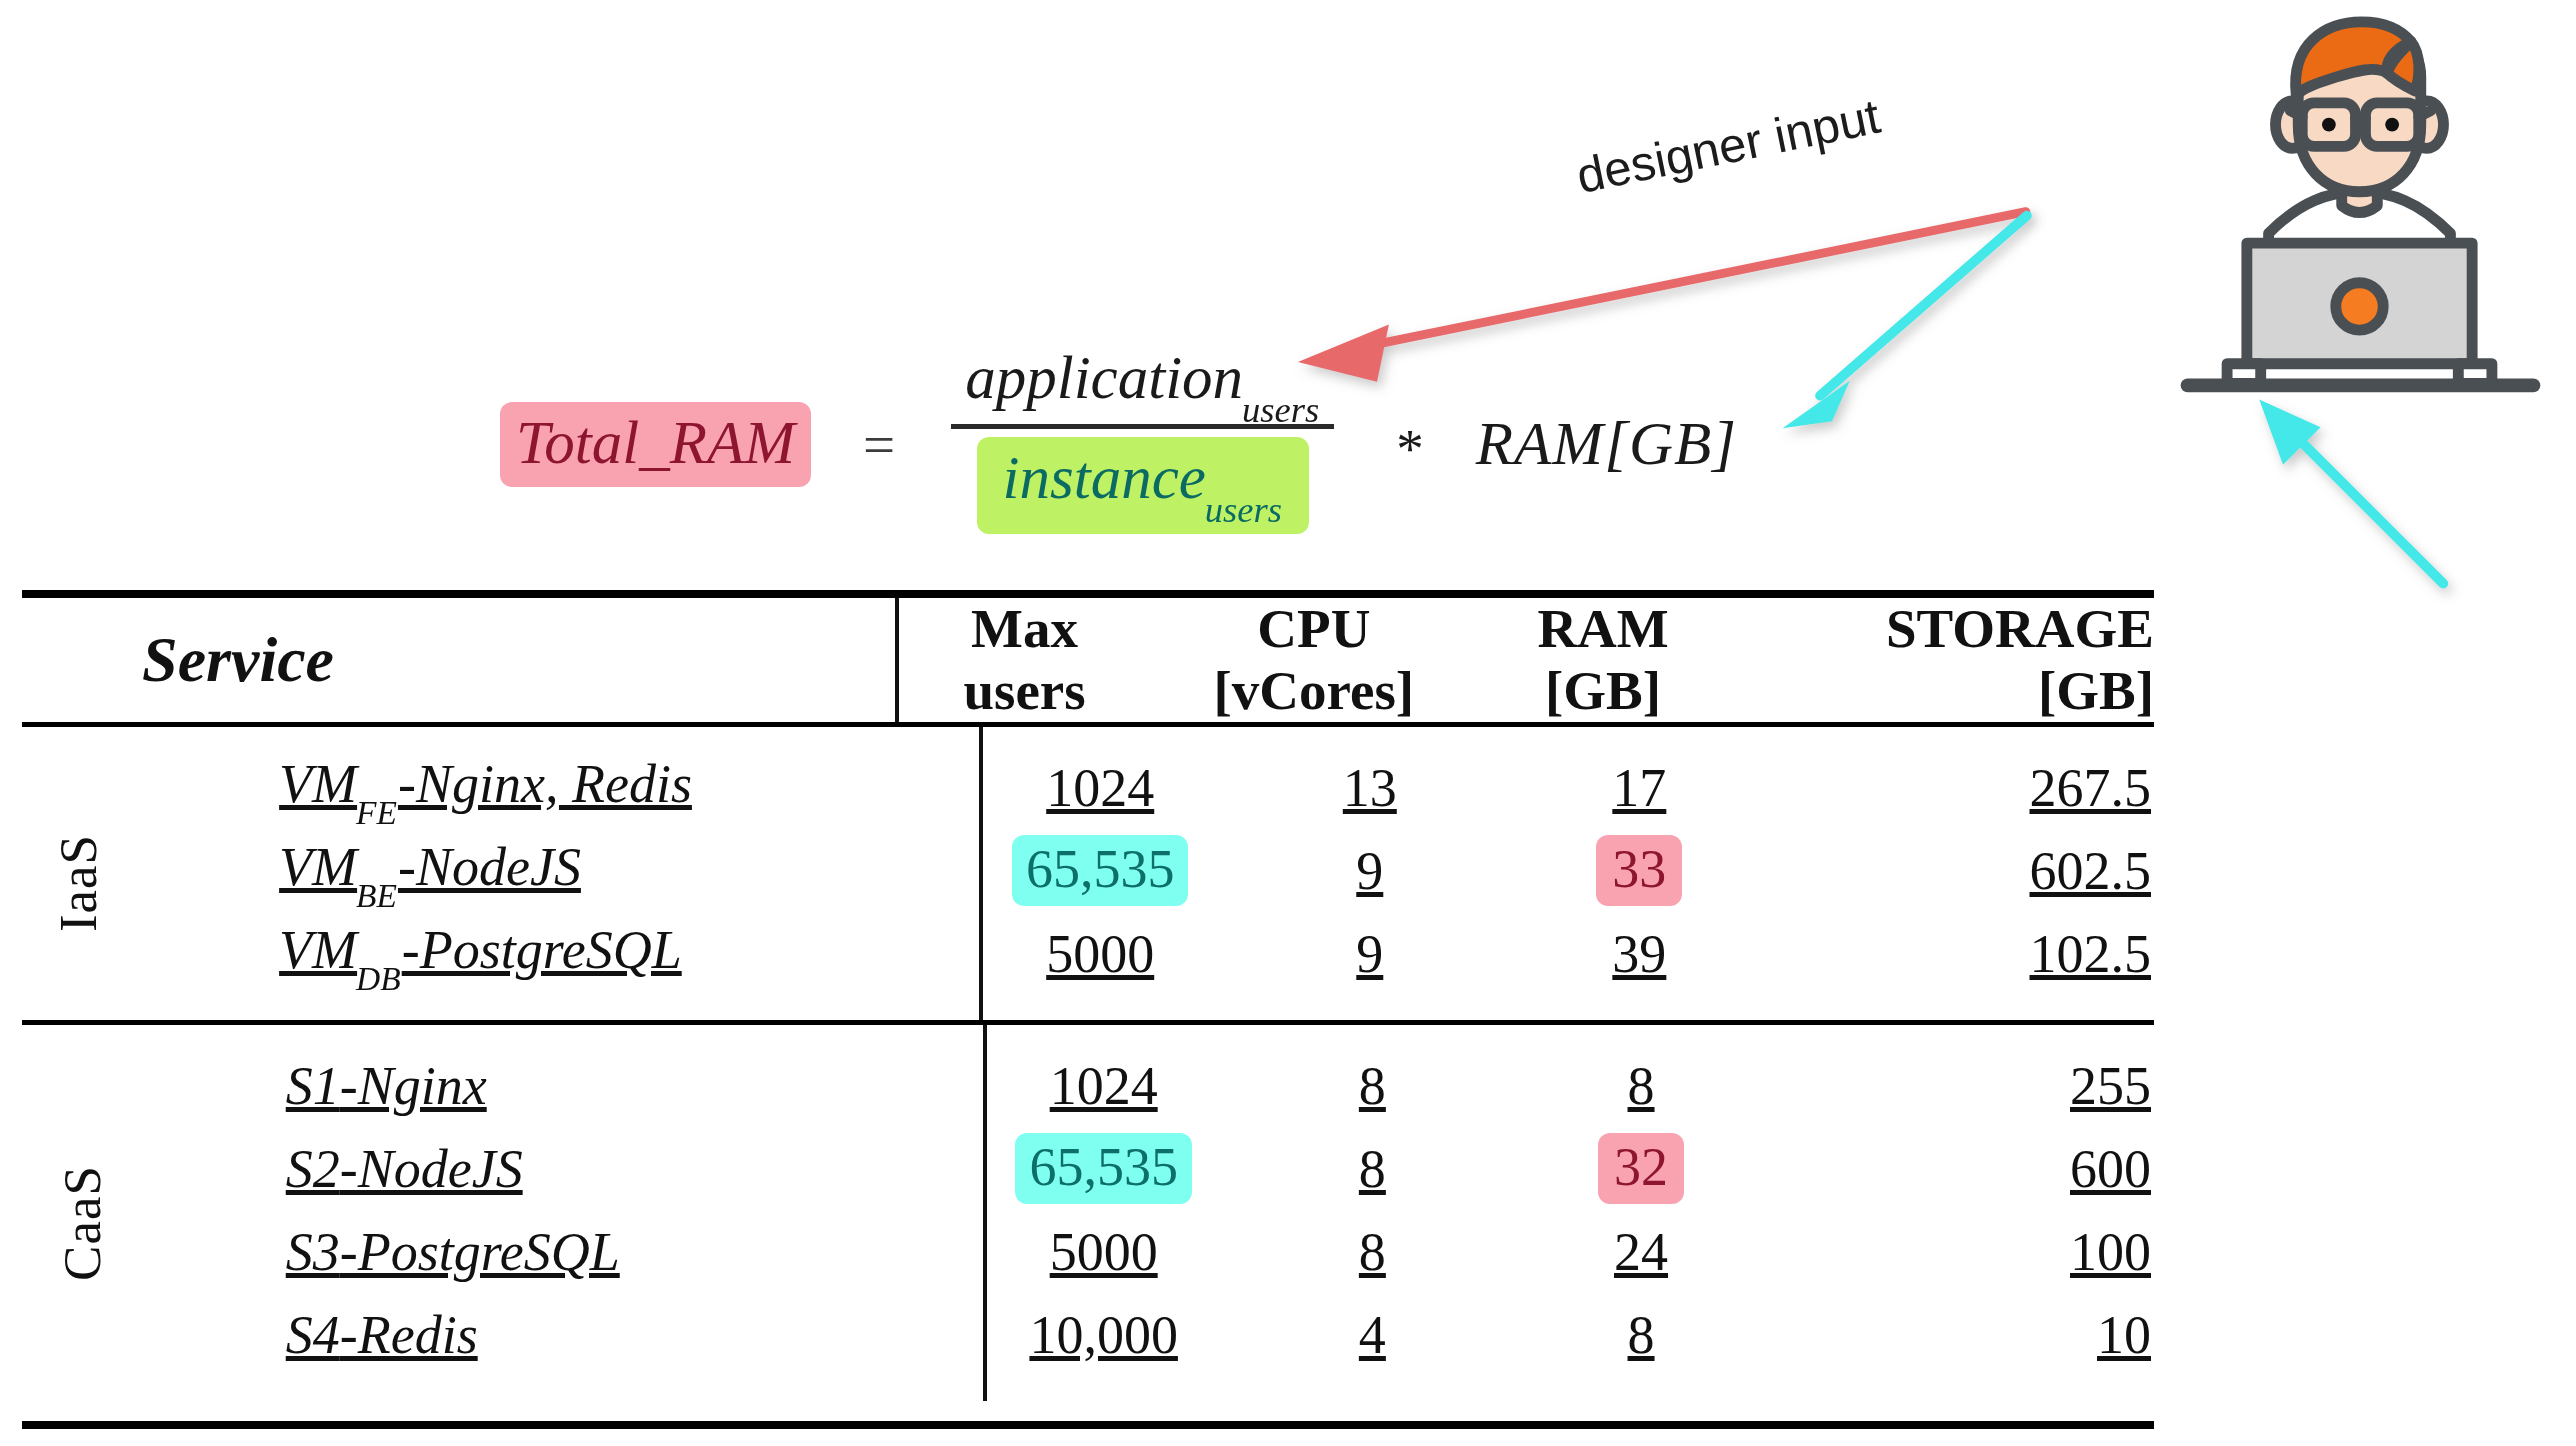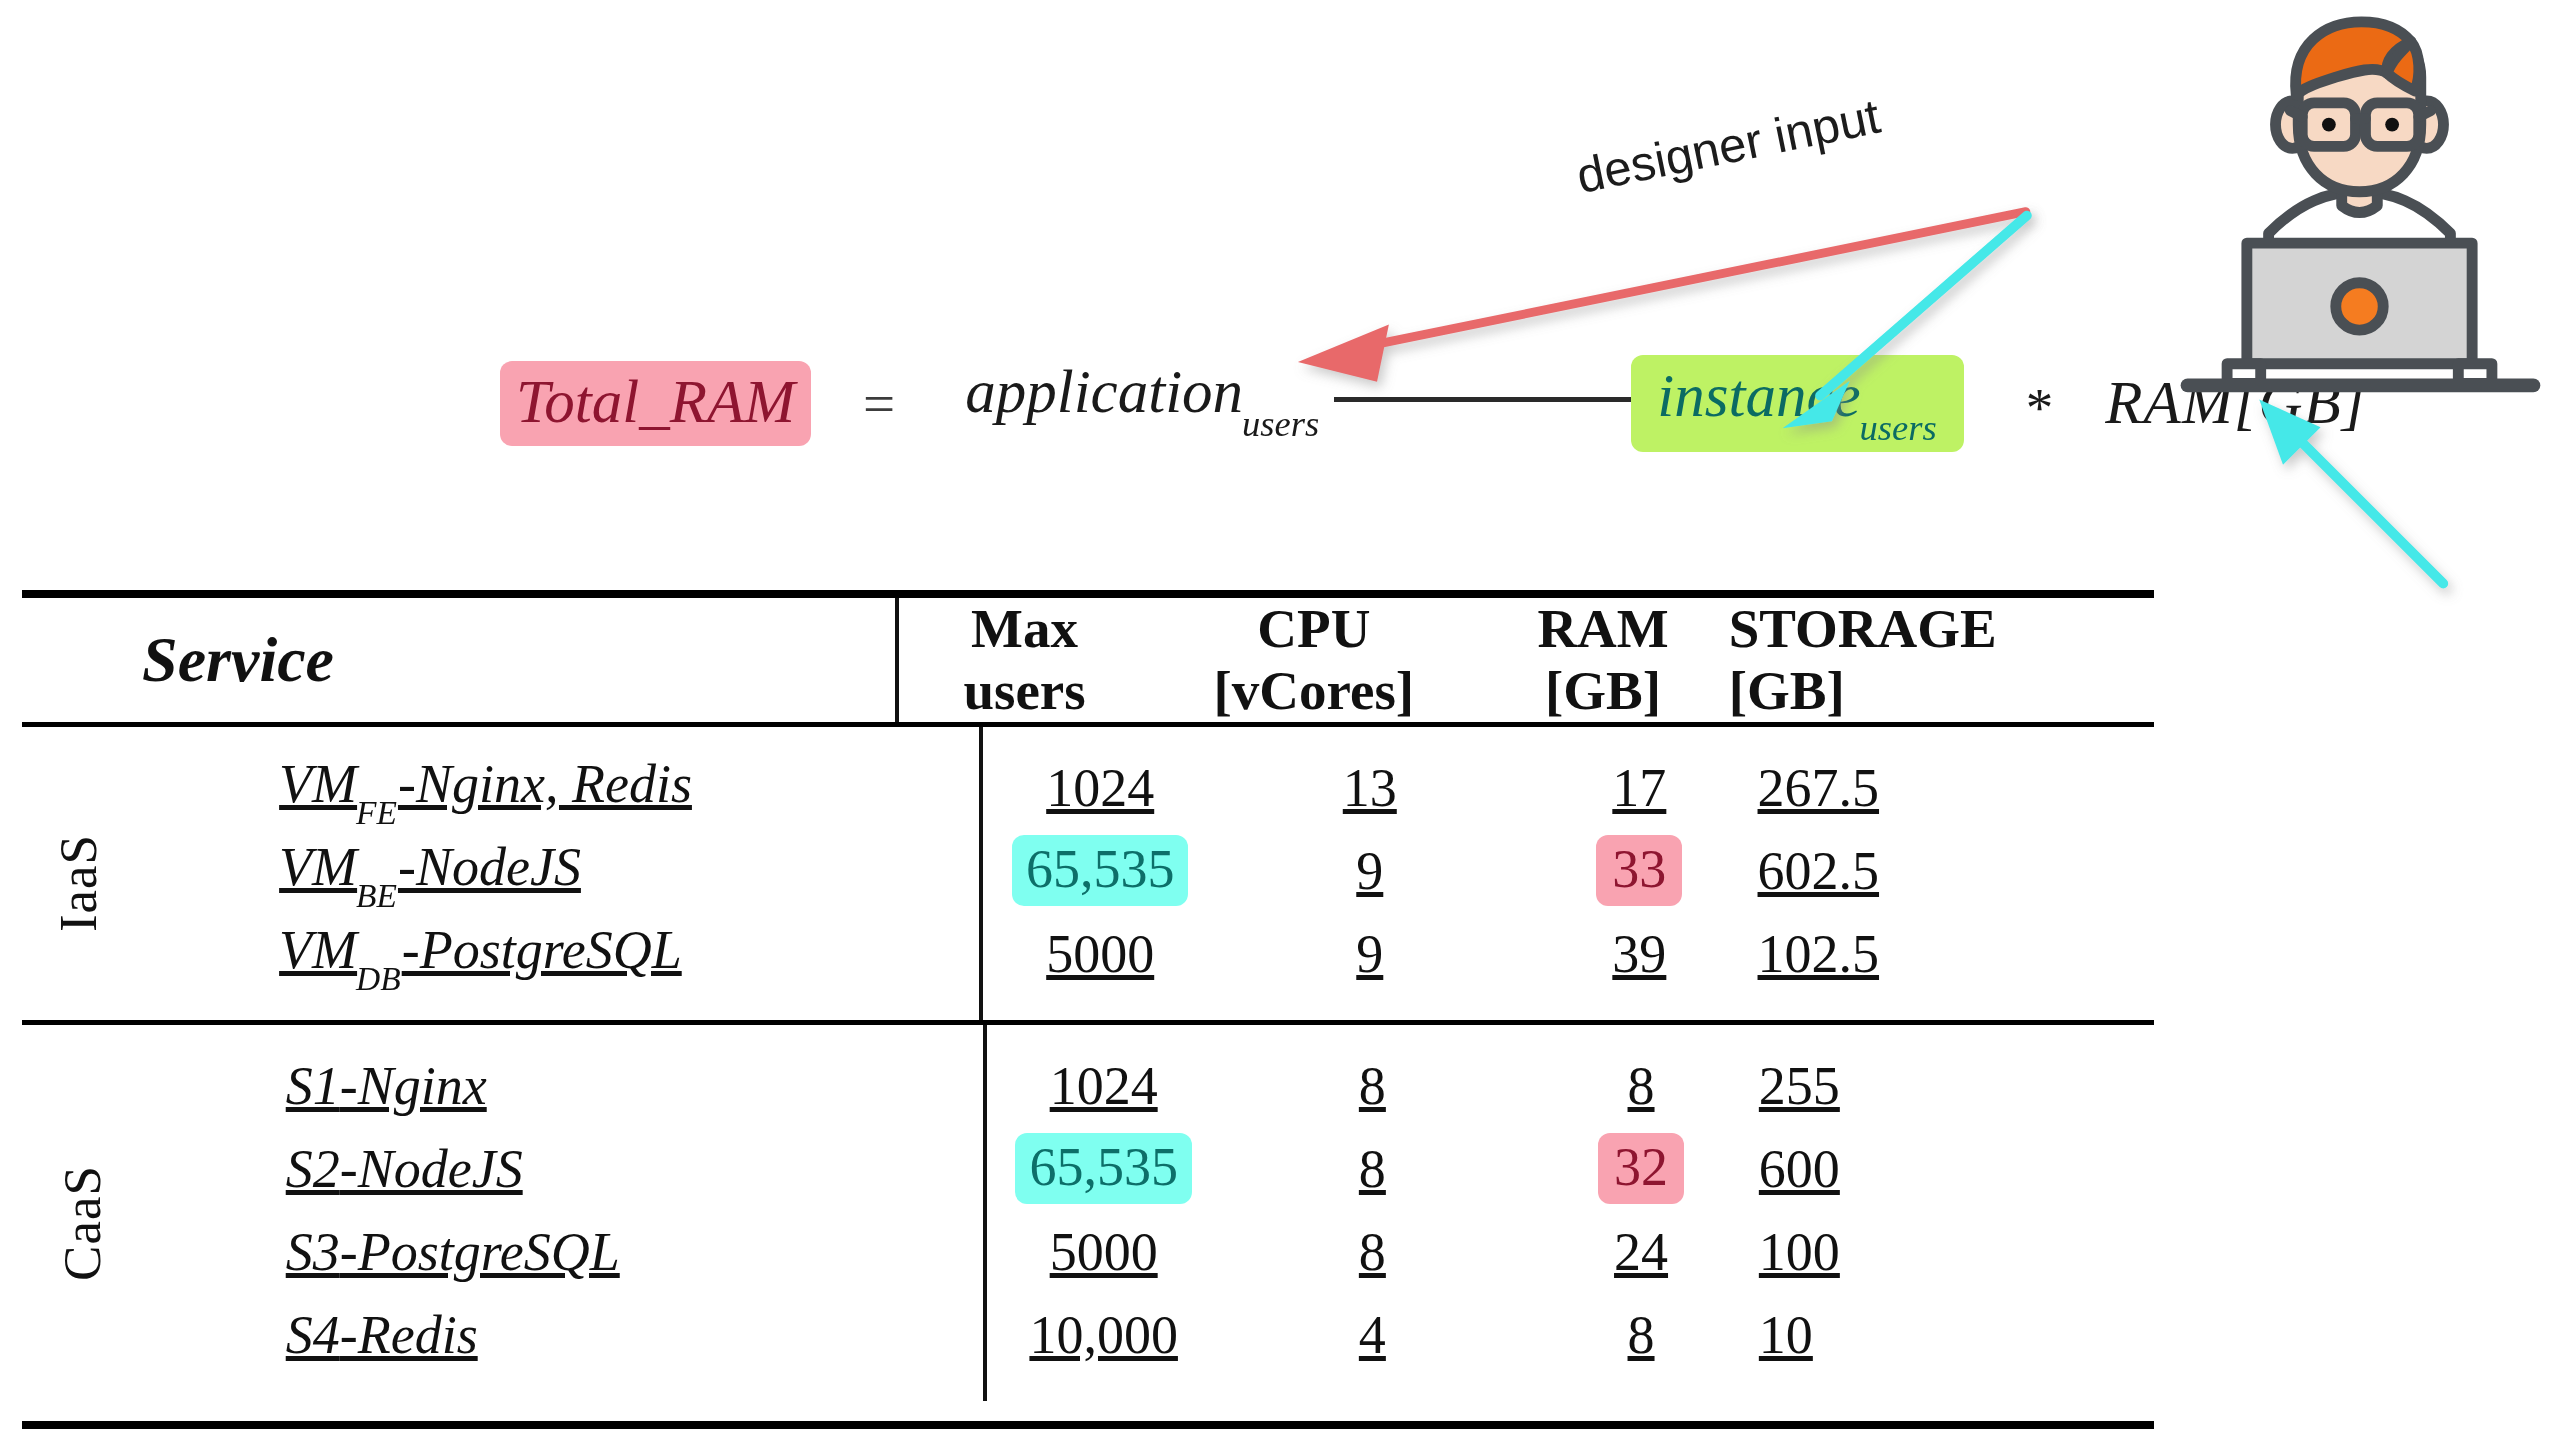--- a/index.html
+++ b/index.html
@@ -47,21 +47,21 @@
     line-height: 1;
   }
   #eq-sign {
     margin: 0 18px 0 14px;
     font-style: normal;
     font-size: 57px;
     color: #3c3c3c;
   }
   #fraction {
     display: inline-flex;
-    flex-direction: row;
+    flex-direction: column;
     align-items: center;
     position: relative;
     top: -4px;
   }
   #frac-num {
     padding: 0 14px 6px 14px;
     line-height: 1;
   }
   #frac-bar {
     width: 100%;
@@ -150,21 +150,21 @@
     font-size: 53px;
     color: #111111;
   }
   table#spec-table td, table#spec-table th { padding: 0; }
 
   .col-group  { width: 109px; }
   .col-svc    { width: 683px; text-align: left; }
   .col-num    { width: 228px; text-align: center; }
   .col-cpu    { width: 297px; text-align: center; }
   .col-ram    { width: 228px; text-align: center; }
-  .col-sto    { width: 386px; text-align: left; }
+  .col-sto    { width: 386px; text-align: right; }
 
   
   thead th {
     font-weight: bold;
     font-size: 55px;
     vertical-align: middle;
     padding-top: 22px;
     padding-bottom: 26px;
   }
   thead th.col-svc {

